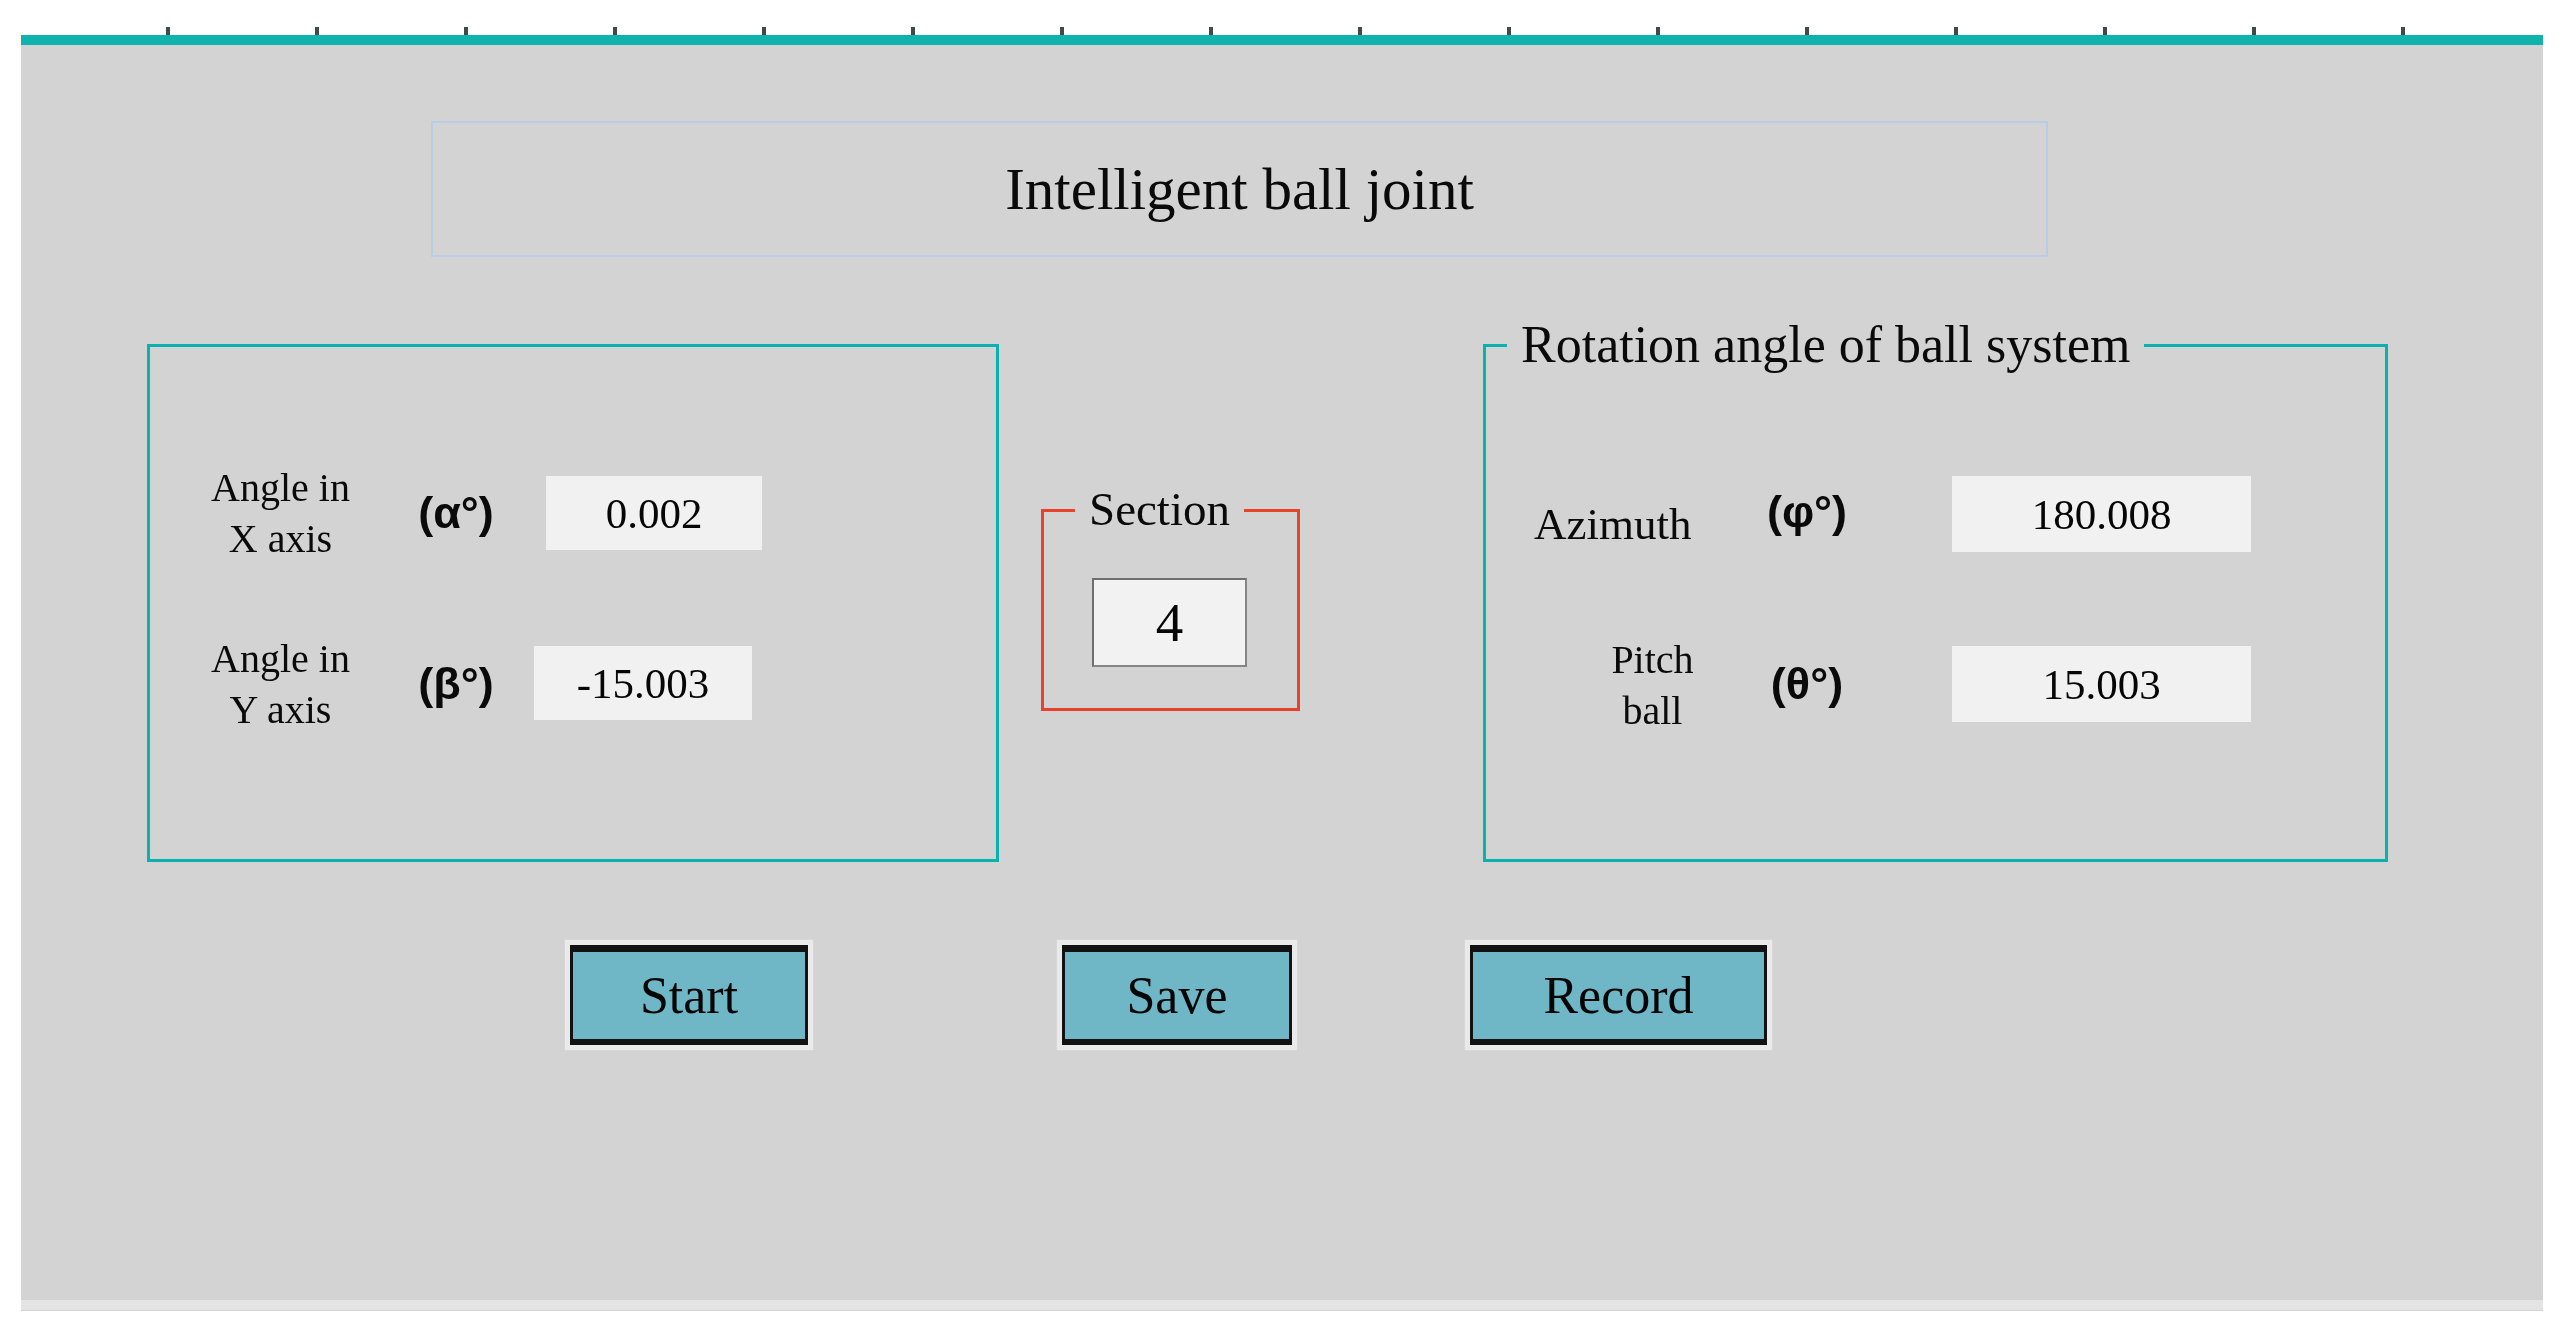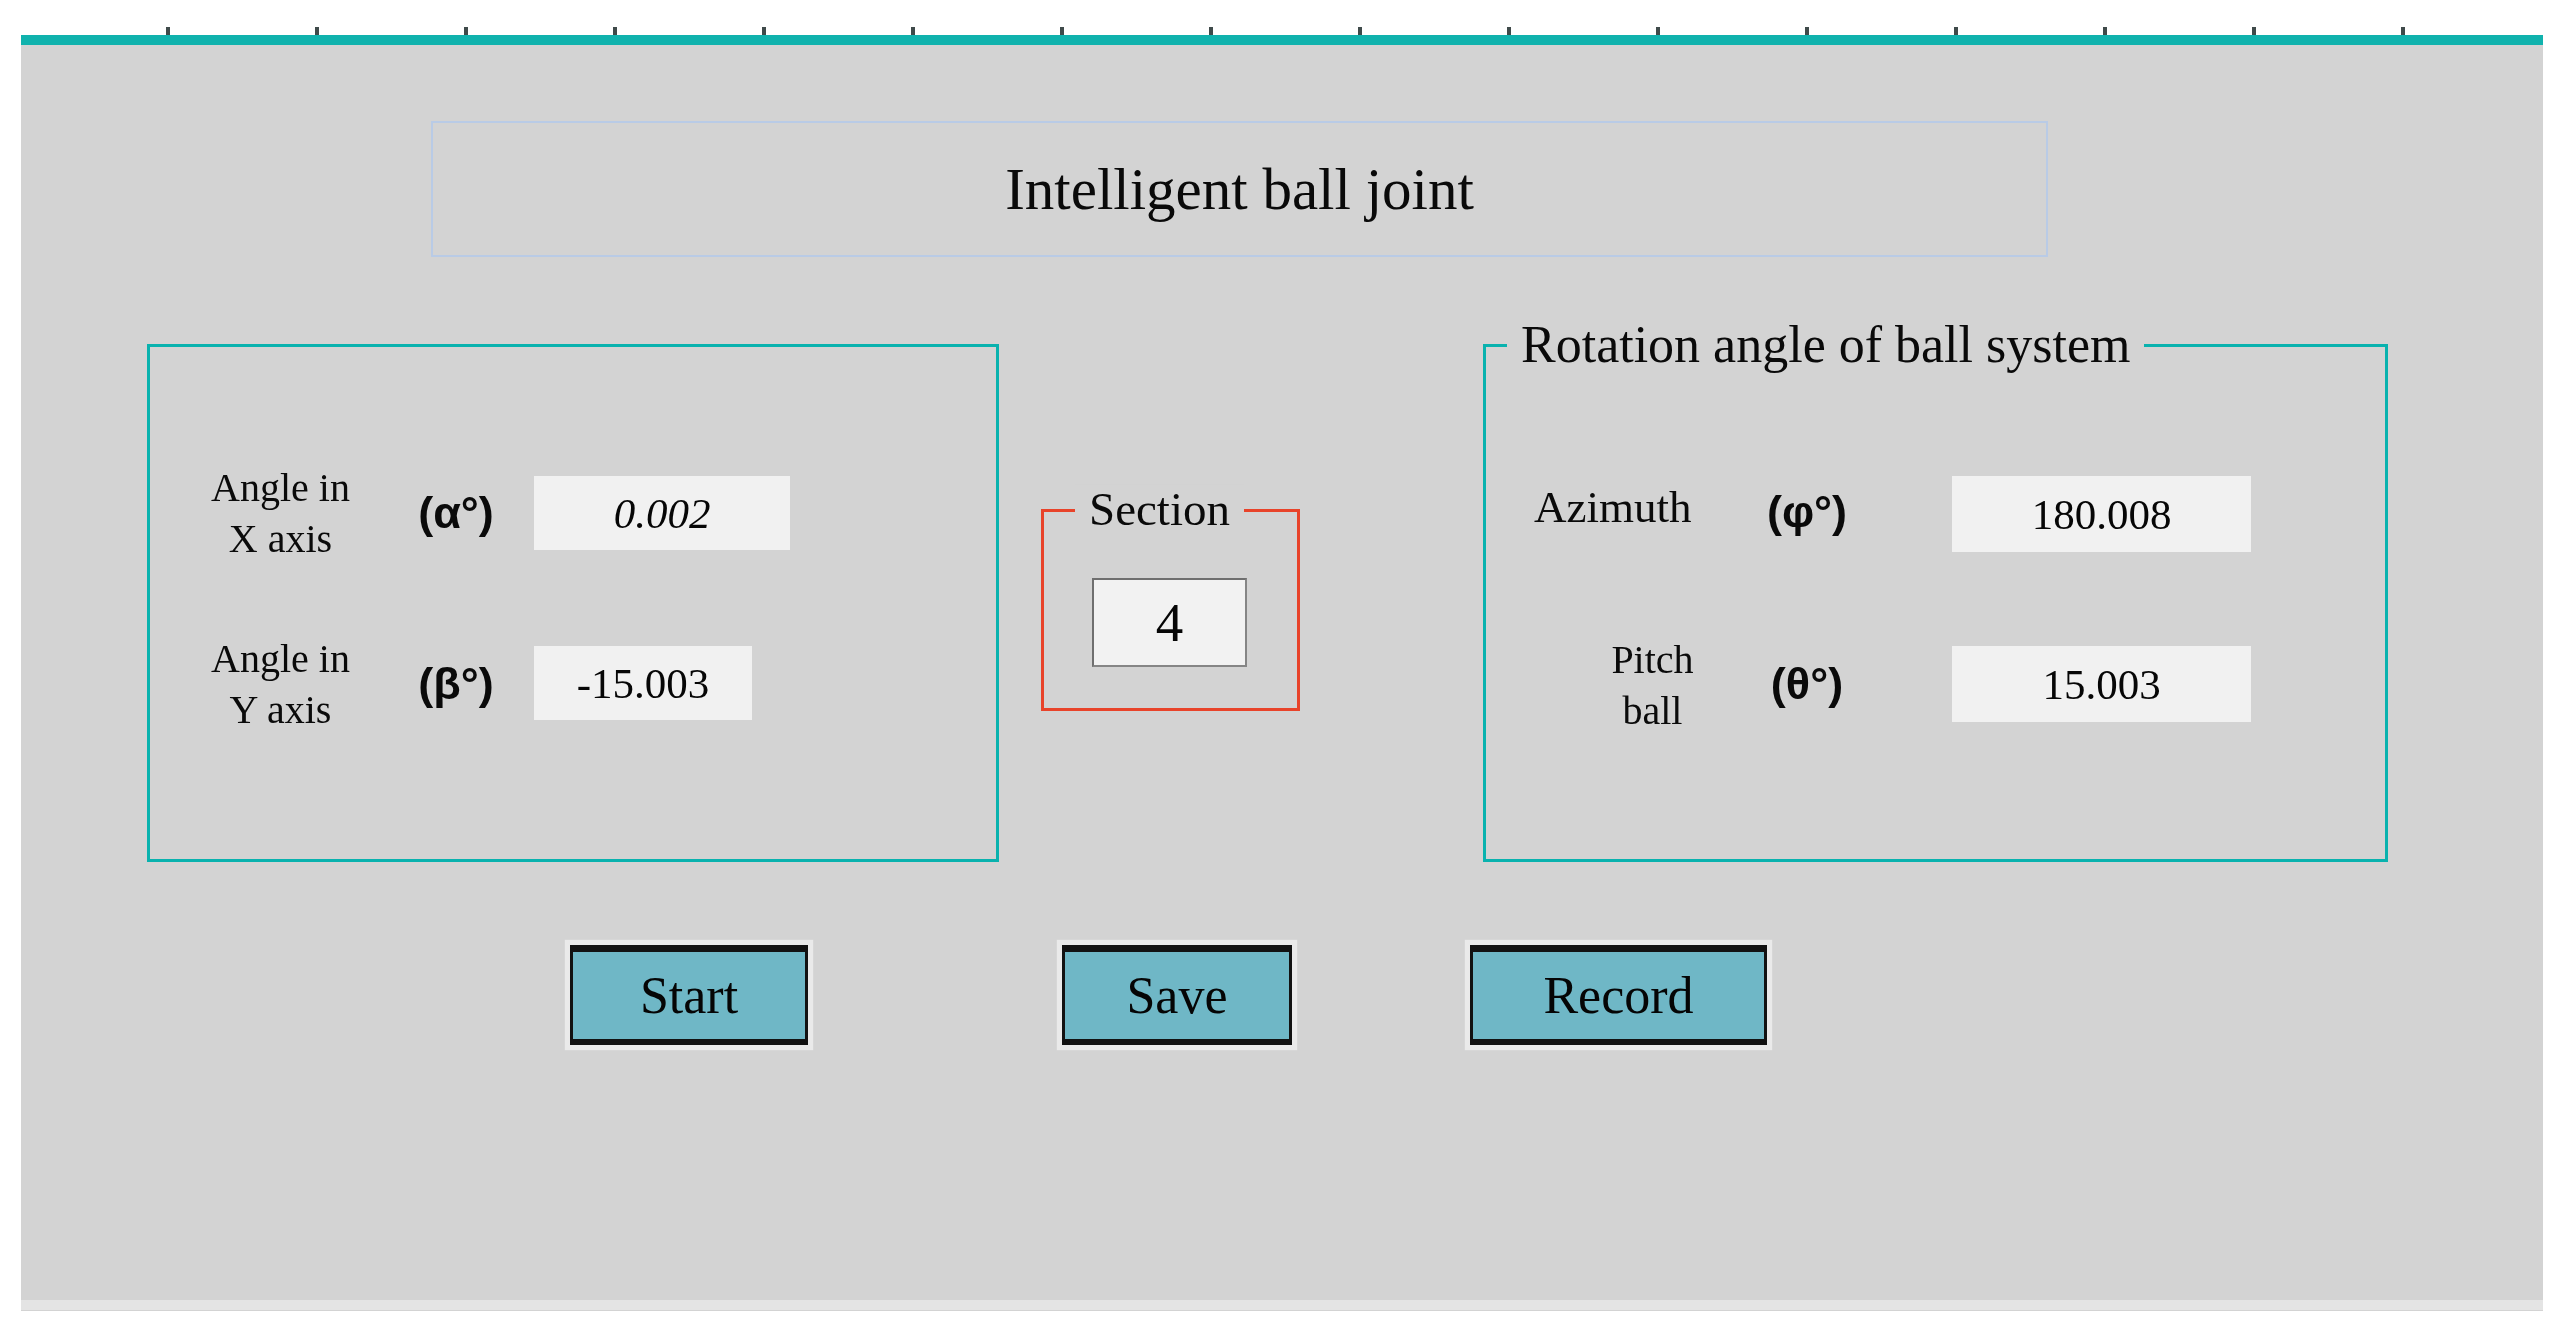--- a/index.html
+++ b/index.html
@@ -158,39 +158,39 @@
     <div class="title-text">Intelligent ball joint</div>
   </div>
 
   <div class="group" id="group-shafting">
 
     <div class="rowlabel" style="left:22.5px; top:115px; width:216px;">
       <div>Angle in</div>
       <div>X axis</div>
     </div>
     <div class="sym" style="left:243px; top:140px; width:126px;">(α°)</div>
-    <div class="field" style="left:384px; top:129px; width:256px; height:74px;font-style:italic;">0.002</div>
+    <div class="field" style="left:396px; top:129px; width:216px; height:74px;">0.002</div>
 
     <div class="rowlabel" style="left:22.5px; top:286px; width:216px;">
       <div>Angle in</div>
       <div>Y axis</div>
     </div>
     <div class="sym" style="left:243px; top:311px; width:126px;">(β°)</div>
     <div class="field" style="left:384px; top:299px; width:218px; height:74px;">-15.003</div>
   </div>
 
   <div class="group" id="group-section">
     <div class="group-legend">Section</div>
     <div id="section-input">4</div>
   </div>
 
   <div class="group" id="group-ball">
     <div class="group-legend">Rotation angle of ball system</div>
 
-    <div class="rowlabel-single" style="left:48px; top:135px;text-align:right;">Azimuth</div>
+    <div class="rowlabel-single" style="left:48px; top:152px;text-align:right;">Azimuth</div>
     <div class="sym" style="left:254px; top:139px; width:134px;">(φ°)</div>
     <div class="field" style="left:466px; top:129px; width:299px; height:76px;">180.008</div>
 
     <div class="rowlabel" style="left:93px; top:287px; width:147px;">
       <div>Pitch</div>
       <div>ball</div>
     </div>
     <div class="sym" style="left:254px; top:311px; width:134px;">(θ°)</div>
     <div class="field" style="left:466px; top:299px; width:299px; height:76px;">15.003</div>
   </div>

